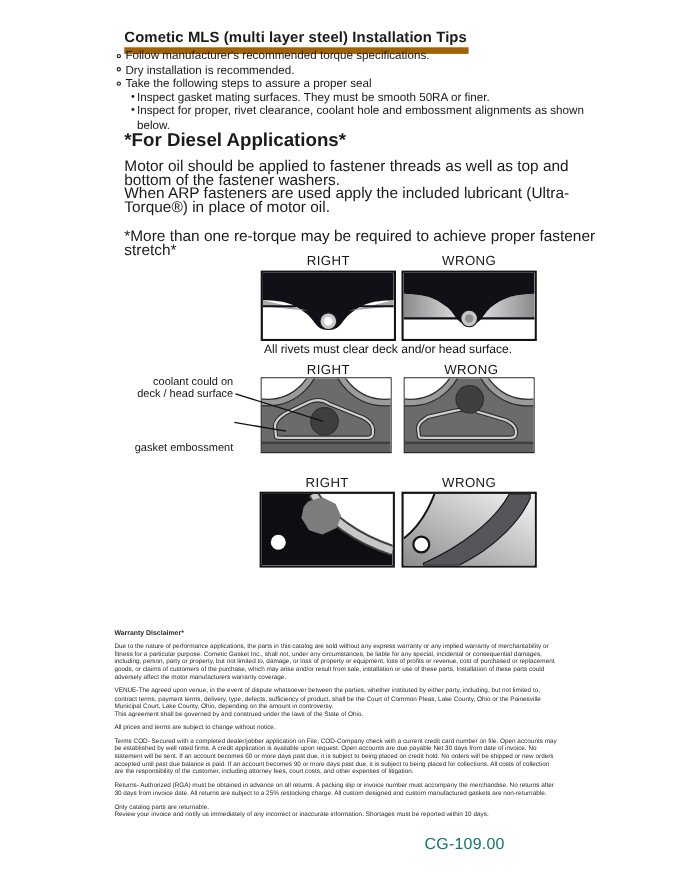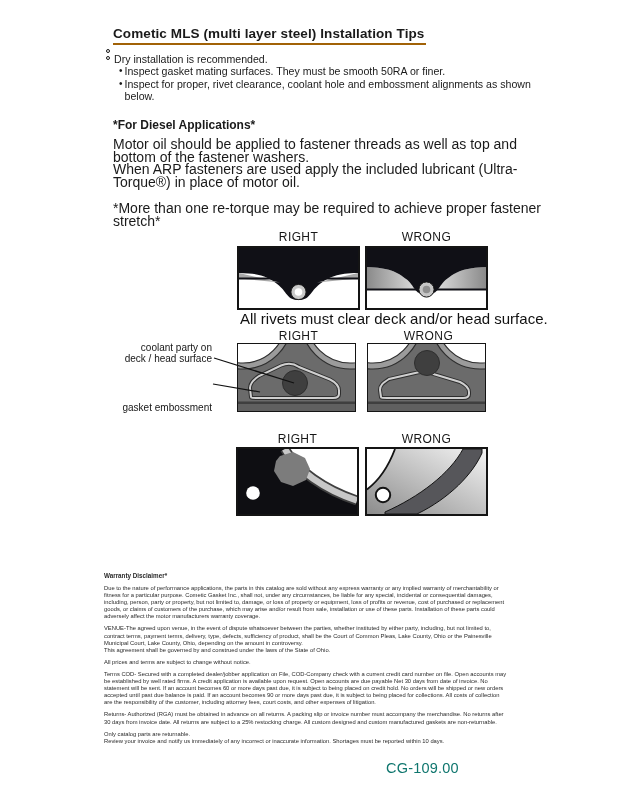--- a/index.html
+++ b/index.html
@@ -5,67 +5,72 @@
   * { margin:0; padding:0; box-sizing:border-box; }
   html,body { background:#ffffff; }
   .page {
     position:relative; width:618px; height:800px; background:#ffffff;
     font-family:"Liberation Sans", sans-serif; color:#1a1a1a; overflow:hidden;
   }
   
   .title {
     position:absolute; left:113px; top:26px;
     font-size:13.5px; font-weight:bold; letter-spacing:0.1px;
-    border-bottom:2px solid #a16207; padding-bottom:2px; padding-right:2px;
+    border-bottom:6px solid #a16207; padding-bottom:2px; padding-right:2px;
     display:inline-block;
   }
   
   .tips { position:absolute; left:106px; top:45px; width:450px; font-size:10.6px; line-height:12.6px; }
   .tip { display:flex; align-items:flex-start; }
   .tip.sub { padding-left:13px; }
   .marker-ring {
     width:4px; height:4px; border:1.1px solid #1a1a1a; border-radius:50%;
     margin:3.6px 4px 0 0; flex:0 0 auto;
   }
   .marker-dot { font-size:10px; margin:0 2px 0 0; flex:0 0 auto; line-height:12.6px; }
   
   .diesel { position:absolute; left:113px; top:118px; width:434px; }
-  .diesel h2 { font-size:12px; font-weight:bold; margin-bottom:6px; }
+  .diesel h2 { font-size:17px; font-weight:bold; margin-bottom:6px; }
   .diesel p { font-size:14px; line-height:12.7px; white-space:pre-line; margin-bottom:13px; }
   .diesel p.note { margin-bottom:0; }
   
   .col-head { position:absolute; width:123px; text-align:center; font-size:12px; letter-spacing:0.4px; color:#161616; }
   .panel { position:absolute; background:#fff; }
   .panel svg { display:block; }
   .p-border2 { border:2px solid #141414; }
-  .caption { position:absolute; font-size:15px; line-height:11.6px; color:#111; }
+  .caption { position:absolute; font-size:11px; line-height:11.6px; color:#111; }
   
   .r2-label { position:absolute; text-align:right; font-size:10px; line-height:11px; color:#161616; }
   .leader-overlay { position:absolute; left:208px; top:352px; width:110px; height:48px; z-index:5; pointer-events:none; }
   
   .legal { position:absolute; left:104px; top:572px; width:424px; color:#2a2a2a; }
   .legal h3 { font-size:6.3px; font-weight:bold; margin-bottom:6px; }
   .legal p { font-size:5.8px; line-height:7.1px; white-space:pre-line; margin-bottom:5px; }
   
   .footer-code { position:absolute; left:386px; top:760px; font-size:14.5px; color:#0f766e; letter-spacing:0.2px; }
 </style>
 </head>
 <body>
 
 <div class="page">
 
   <h1 class="title">Cometic MLS (multi layer steel) Installation Tips</h1>
 
   <div class="tips">
     <div class="tip">
       <span class="marker-ring"></span>
+      <span>Follow manufacturer's recommended torque specifications.</span>
     </div>
     <div class="tip">
       <span class="marker-ring"></span>
       <span>Dry installation is recommended.</span>
+    </div>
+    <div class="tip">
+      <span class="marker-ring"></span>
+      <span>Take the following steps to assure a proper seal</span>
     </div>
     <div class="tip sub">
       <span class="marker-dot">•</span>
       <span>Inspect gasket mating surfaces.  They must be smooth 50RA or finer.</span>
     </div>
     <div class="tip sub">
       <span class="marker-dot">•</span>
       <span>Inspect for proper, rivet clearance, coolant hole and embossment alignments as shown below.</span>
     </div>
   </div>
@@ -110,21 +115,21 @@
       <line x1="0" y1="41.5" x2="119" y2="41.5" stroke="#101016" stroke-width="2"></line>
       <circle cx="59.5" cy="41.5" r="7.6" fill="#c6c6c6" stroke="#111111" stroke-width="1"></circle>
       <circle cx="59.5" cy="41.5" r="3.8" fill="#8f8f8f"></circle>
     </svg>
   </div>
   <div class="caption" style="left:240px; top:313px;">All rivets must clear deck and/or head surface.</div>
 
   <div class="col-head" style="left:237px; top:329px;">RIGHT</div>
   <div class="col-head" style="left:367px; top:329px;">WRONG</div>
 
-  <div class="r2-label" style="left:112px; top:342px; width:100px; white-space:pre-line;">coolant party on
+  <div class="r2-label" style="left:112px; top:342px; width:100px; white-space:pre-line;">coolant could on
 deck / head surface</div>
   <div class="r2-label" style="left:104px; top:378px; width:108px;margin-top:24px;">gasket embossment</div>
 
   <div class="panel" style="left:237px; top:343px; border:1.8px solid #141414;">
     <svg width="117" height="67" viewBox="0 0 117 67">
       <rect x="0" y="0" width="117" height="67" fill="#6b6b6b"></rect>
       <circle cx="5" cy="-24" r="49" fill="#9b9b9b" stroke="#2e2e2e" stroke-width="1.2"></circle>
       <circle cx="5" cy="-24" r="43" fill="#ffffff" stroke="#2e2e2e" stroke-width="1.2"></circle>
       <circle cx="112" cy="-24" r="49" fill="#9b9b9b" stroke="#2e2e2e" stroke-width="1.2"></circle>
       <circle cx="112" cy="-24" r="43" fill="#ffffff" stroke="#2e2e2e" stroke-width="1.2"></circle>

